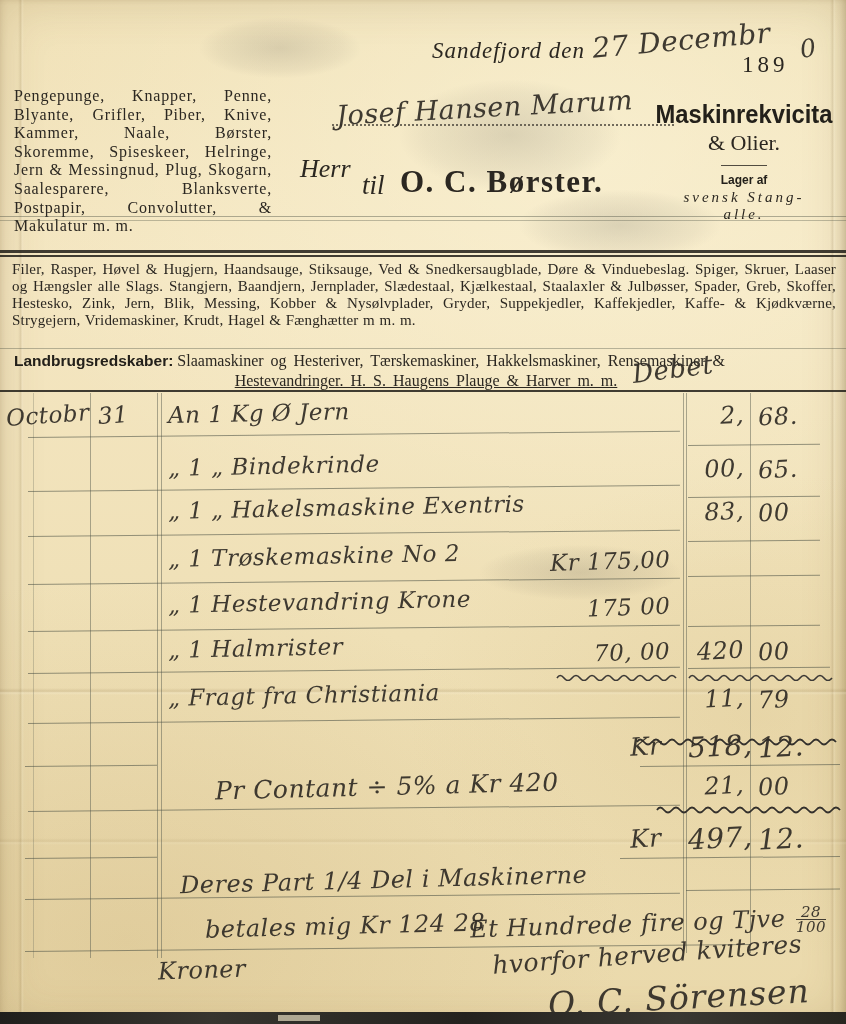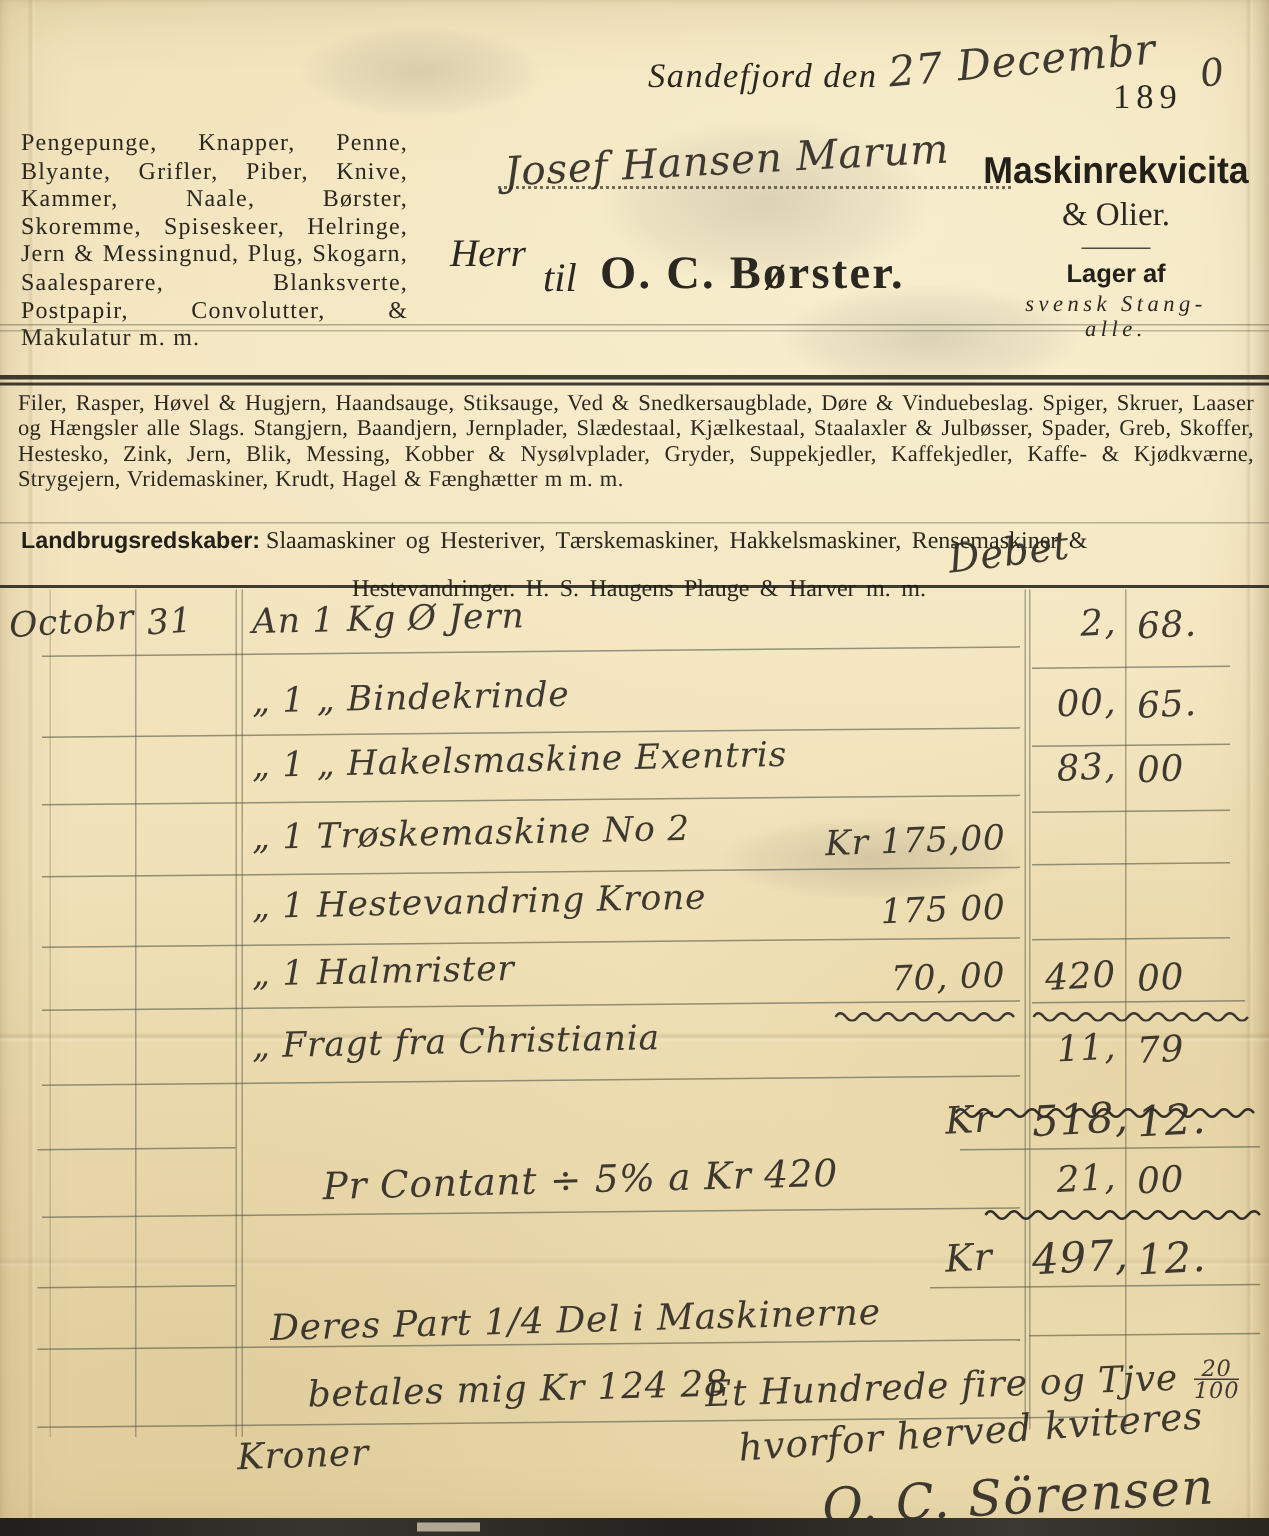--- a/index.html
+++ b/index.html
@@ -63,37 +63,37 @@
   <div class="abs print" style="left:300px;top:110px;font-size:26px;font-style:italic;margin-top:44px;">Herr</div>
   <div class="dotted-fill" style="left:332px;top:124px;width:342px;"></div>
   <div class="abs hand" style="left:336px;top:92px;font-size:27px;white-space:nowrap;transform:rotate(-3deg);">Josef Hansen Marum</div>
   <div class="abs print" style="left:362px;top:170px;font-size:27px;font-style:italic;">til</div>
   <div class="abs print" style="left:400px;top:164px;font-size:31px;font-weight:bold;letter-spacing:1.5px;">O. C. Børster.</div>
 
   <div class="abs" style="left:648px;top:100px;width:192px;text-align:center;">
     <div class="grot" style="font-size:25px;transform:scaleX(.95);white-space:nowrap;">Maskinrekvicita</div>
     <div class="print" style="font-size:22px;margin-top:1px;">&amp; Olier.</div>
     <div style="width:46px;height:1px;background:rgba(40,36,30,.8);margin:9px auto 7px auto;"></div>
-    <div class="grot" style="font-size:17px;">Lager af</div>
+    <div class="grot" style="font-size:12px;">Lager af</div>
     <div class="print" style="font-size:15px;font-style:italic;letter-spacing:3px;margin-top:2px;">svensk Stang-</div>
     <div class="print" style="font-size:15px;font-style:italic;letter-spacing:3px;">alle.</div>
   </div>
 
   <div class="hline" style="left:0;top:216px;width:846px;opacity:.75;transform:none;"></div>
   <div class="hline" style="left:0;top:220px;width:846px;opacity:.6;transform:none;"></div>
   <div class="hline heavy" style="left:0;top:250px;width:846px;height:3px;"></div>
   <div class="hline heavy" style="left:0;top:255px;width:846px;height:2px;"></div>
 
   <div class="abs print" style="left:12px;top:261px;width:824px;font-size:15px;line-height:16.9px;text-align:justify;letter-spacing:.2px;word-spacing:.6px;">Filer, Rasper, Høvel &amp; Hugjern, Haandsauge, Stiksauge, Ved &amp; Snedkersaugblade, Døre &amp; Vinduebeslag. Spiger, Skruer, Laaser og Hængsler alle Slags. Stangjern, Baandjern, Jernplader, Slædestaal, Kjælkestaal, Staalaxler &amp; Julbøsser, Spader, Greb, Skoffer, Hestesko, Zink, Jern, Blik, Messing, Kobber &amp; Nysølvplader, Gryder, Suppekjedler, Kaffekjedler, Kaffe- &amp; Kjødkværne, Strygejern, Vridemaskiner, Krudt, Hagel &amp; Fænghætter m m. m.</div>
   <div class="hline" style="left:0;top:348px;width:846px;opacity:.65;transform:none;"></div>
 
   <div class="abs" style="left:14px;top:352px;width:824px;font-size:16px;">
     <span class="grot" style="font-size:15.5px;">Landbrugsredskaber:</span>
     <span class="print" style="font-size:16px;word-spacing:3px;">Slaamaskiner og Hesteriver, Tærskemaskiner, Hakkelsmaskiner, Rensemaskiner &amp;</span>
-    <div class="print" style="text-align:center;font-size:16px;margin-top:14px;word-spacing:3px;">Hestevandringer.   H. S. Haugens Plauge &amp; Harver m. m.</div>
+    <div class="print" style="text-align:center;font-size:16px;margin-top:2px;word-spacing:3px;text-decoration:underline;">Hestevandringer.   H. S. Haugens Plauge &amp; Harver m. m.</div>
   </div>
 
   <div class="abs hand" style="left:632px;top:354px;font-size:26px;transform:rotate(-7deg);">Debet</div>
 
   <div class="hline heavy" style="left:0;top:390px;width:846px;height:2px;"></div>
   <div class="vline" style="left:33px;top:393px;height:565px;opacity:.55;"></div>
   <div class="vline" style="left:90px;top:393px;height:565px;"></div>
   <div class="vline" style="left:157px;top:393px;height:565px;"></div>
   <div class="vline" style="left:161px;top:393px;height:565px;"></div>
   <div class="vline" style="left:683px;top:393px;height:560px;"></div>
@@ -188,21 +188,21 @@
   <div class="lrow" style="top:822px;">
     <span class="hand lprefix">Kr</span>
     <span class="hand lkr big">497,</span>
     <span class="hand lore big">12.</span>
   </div>
 
   <div class="abs hand" style="left:180px;top:866px;font-size:24px;white-space:nowrap;transform:rotate(-1.5deg);">Deres Part 1/4 Del i Maskinerne</div>
   <div class="abs hand" style="left:205px;top:912px;font-size:24px;white-space:nowrap;transform:rotate(-1.5deg);">betales mig Kr 124 28</div>
   <div class="abs hand" style="left:470px;top:910px;font-size:24px;white-space:nowrap;transform:rotate(-2deg);">Et Hundrede fire og Tjve</div>
   <div class="abs hand frac" style="left:796px;top:905px;">
-    <span class="num">20</span>
+    <span class="num">28</span>
     <span class="den">100</span>
   </div>
   <div class="abs hand" style="left:158px;top:956px;font-size:24px;transform:rotate(-2deg);">Kroner</div>
   <div class="abs hand" style="left:492px;top:940px;font-size:25px;white-space:nowrap;transform:rotate(-4deg);">hvorfor herved kviteres</div>
   <div class="abs hand" style="left:548px;top:978px;font-size:33px;white-space:nowrap;letter-spacing:1px;transform:rotate(-3deg);">O. C. Sörensen</div>
 
   <div class="abs" style="left:0;top:1012px;width:846px;height:12px;background:linear-gradient(90deg,#201f1c,#37352f 25%,#24221e 55%,#3a3832 80%,#28261f);"></div>
   <div class="abs" style="left:278px;top:1015px;width:42px;height:6px;background:#cfc7ae;opacity:.8;"></div>
 
 </div>

